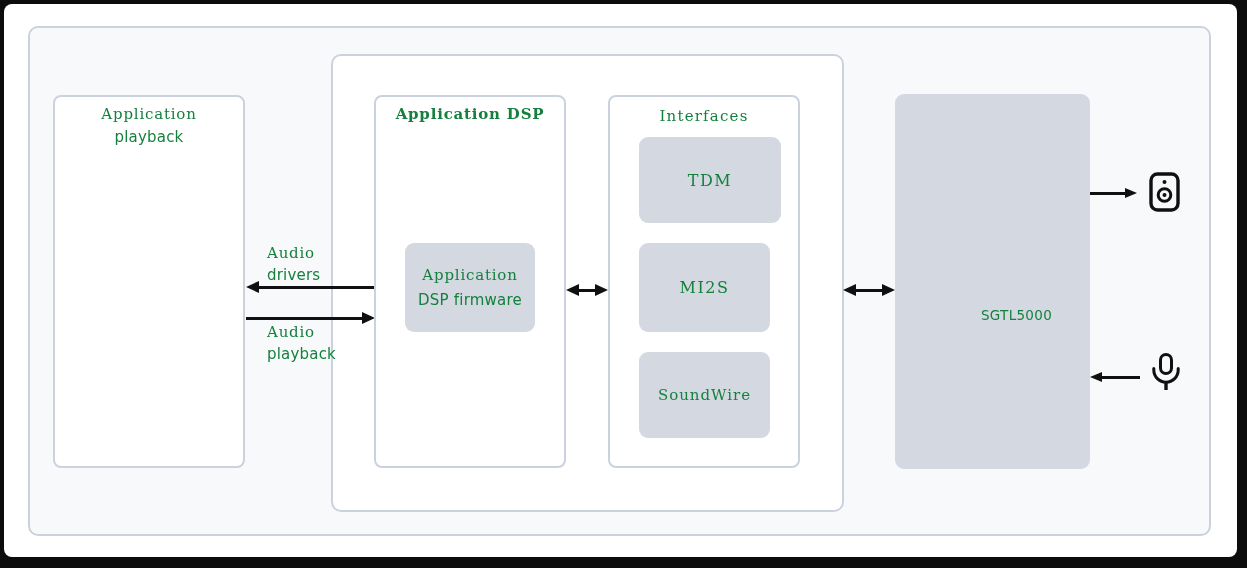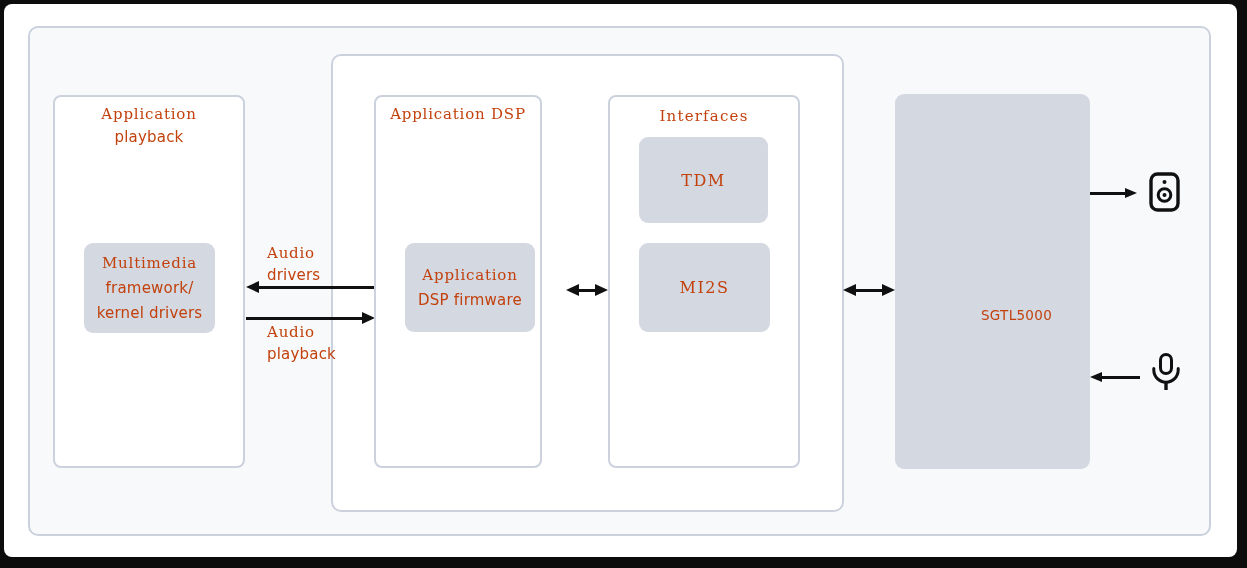--- a/index.html
+++ b/index.html
@@ -1,17 +1,17 @@
 <!DOCTYPE html>
 <html><head>
 <meta charset="utf-8">
 <style>
   html,body{margin:0;padding:0;background:#0c0c0c;}
   .canvas{position:relative;width:1247px;height:568px;background:#0c0c0c;
-          font-family:"DejaVu Sans",sans-serif;color:#c2410c;overflow:hidden;}
+          font-family:"DejaVu Sans",sans-serif;color:#15803d;overflow:hidden;}
   .page{position:absolute;left:4px;top:4px;width:1233px;height:553px;background:#ffffff;border-radius:8px;}
   .container{position:absolute;background:#f8f9fa;border:2px solid #cbd2de;border-radius:10px;box-sizing:border-box;}
   .container.white{background:#ffffff;}
   .box{position:absolute;background:#ffffff;border:2px solid #cbd2de;border-radius:8px;box-sizing:border-box;}
   .graybox{position:absolute;background:#d3d8e1;border-radius:9px;box-sizing:border-box;
            display:flex;flex-direction:column;align-items:center;justify-content:center;text-align:center;}
   .title{position:absolute;left:0;right:0;text-align:center;}
   .ln-serif{font-family:"DejaVu Serif",serif;font-size:15px;line-height:23px;letter-spacing:0.8px;}
   .ln-sans{font-family:"DejaVu Sans",sans-serif;font-size:15px;line-height:23px;letter-spacing:0.2px;}
   .graybox .ln-serif,.graybox .ln-sans{line-height:25px;}
@@ -41,67 +41,65 @@
 
   <div class="container white" style="left:331px;top:54px;width:513px;height:458px;"></div>
 
   <div class="box" style="left:53px;top:95px;width:192px;height:373px;">
     <div class="title" style="top:6px;">
       <div class="ln-serif">Application</div>
       <div class="ln-sans">playback</div>
     </div>
   </div>
 
-  <div class="graybox" style="left:84px;top:243px;width:131px;height:90px;">
-    <div class="ln-serif">Multimedia</div>
-    <div class="ln-sans">framework/</div>
-    <div class="ln-sans">kernel drivers</div>
-  </div>
 
   <div class="flow-label" style="left:267px;top:242px;">
     <div class="ln-serif">Audio</div>
     <div class="ln-sans">drivers</div>
   </div>
   <div>
     <div class="ah ah-l" style="left:246px;top:281px;"></div>
     <div class="arrow-line" style="left:258px;top:286px;width:117px;"></div>
   </div>
 
   <div>
     <div class="arrow-line" style="left:246px;top:316.5px;width:117px;"></div>
     <div class="ah ah-r" style="left:362px;top:311.5px;"></div>
   </div>
   <div class="flow-label" style="left:267px;top:321px;">
     <div class="ln-serif">Audio</div>
     <div class="ln-sans">playback</div>
   </div>
 
-  <div class="box" style="left:374px;top:95px;width:168px;height:373px;">
+  <div class="box" style="left:374px;top:95px;width:192px;height:373px;font-weight:bold;">
     <div class="title ln-serif" style="top:6px;">Application DSP</div>
   </div>
 
   <div class="graybox" style="left:405px;top:243px;width:130px;height:89px;">
     <div class="ln-serif">Application</div>
     <div class="ln-sans">DSP firmware</div>
   </div>
 
   <div>
     <div class="ah ah-l" style="left:566px;top:283.5px;"></div>
     <div class="arrow-line" style="left:577px;top:288.5px;width:20px;"></div>
     <div class="ah ah-r" style="left:595px;top:283.5px;"></div>
   </div>
 
   <div class="box" style="left:608px;top:95px;width:192px;height:373px;">
     <div class="title ln-serif" style="top:8px;letter-spacing:1.2px;">Interfaces</div>
   </div>
-  <div class="graybox" style="left:639px;top:137px;width:129px;height:86px;">
+  <div class="graybox" style="left:639px;top:137px;width:142px;height:86px;">
     <div class="iface-label">TDM</div>
   </div>
   <div class="graybox" style="left:639px;top:243px;width:131px;height:89px;">
     <div class="iface-label">MI2S</div>
+  </div>
+  <div class="graybox" style="left:639px;top:352px;width:131px;height:86px;">
+    <div class="iface-label" style="font-size:15px;letter-spacing:1px;">SoundWire</div>
   </div>
 
   <div>
     <div class="ah ah-l" style="left:843px;top:283.5px;"></div>
     <div class="arrow-line" style="left:855px;top:288.5px;width:28px;"></div>
     <div class="ah ah-r" style="left:882px;top:283.5px;"></div>
   </div>
 
   <div class="graybox" style="left:895px;top:94px;width:195px;height:375px;display:block;">
     <div class="codec-sub" style="top:212px;">SGTL5000</div>

